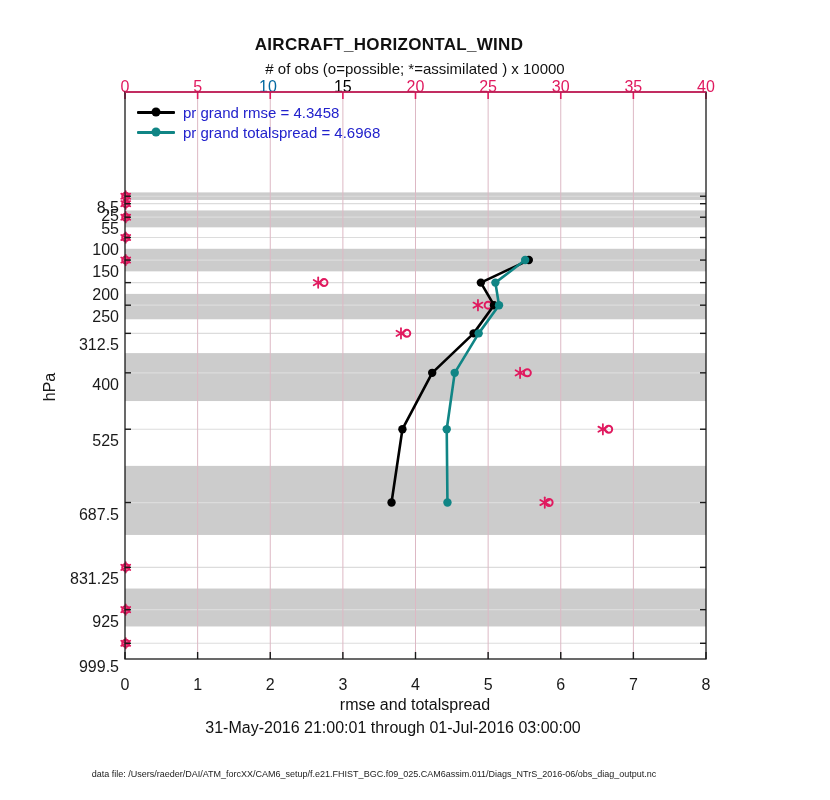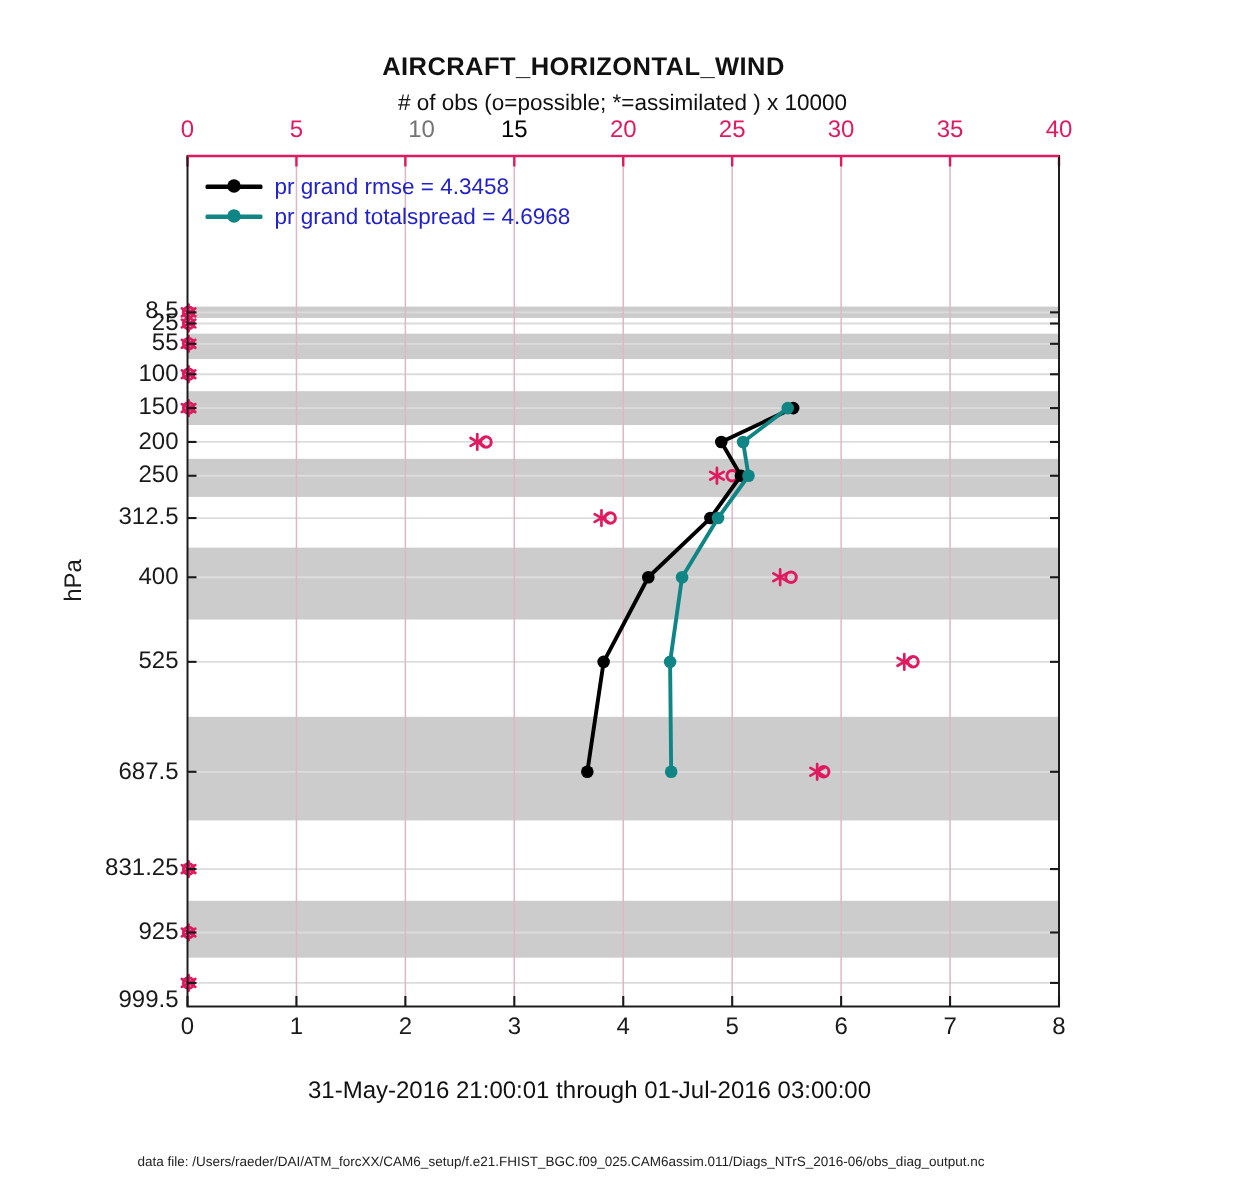--- a/index.html
+++ b/index.html
@@ -3,21 +3,21 @@
 <meta charset="utf-8">
 <style>
   html,body{margin:0;padding:0;background:#fff;}
   .fig{position:relative;width:830px;height:800px;background:#ffffff;overflow:hidden;
        font-family:"Liberation Sans", sans-serif;color:#111;}
   .title1{position:absolute;left:0;top:13px;width:830px;text-align:center;
           font-size:15px;font-weight:bold;}
   .title2{position:absolute;left:0;top:35px;width:778px;text-align:center;
           font-size:17px;font-weight:bold;letter-spacing:.3px;}
   .topaxis-label{position:absolute;left:0;top:60px;width:830px;text-align:center;font-size:15px;}
-  .plot{position:absolute;left:125px;top:104px;width:581px;height:567px;border-radius:22px;}
+  .plot{position:absolute;left:125px;top:92px;width:581px;height:567px;border-radius:22px;}
   .plot svg{position:absolute;left:0;top:0;overflow:visible;}
   .ticklabel{position:absolute;font-size:16px;line-height:18px;}
   .ticklabel.top{width:60px;text-align:center;top:78px;}
   .ticklabel.bottom{width:60px;text-align:center;top:676px;color:#1a1a1a;}
   .ticklabel.left{left:0;width:119px;text-align:right;color:#1a1a1a;}
   .ylab{position:absolute;left:30px;top:378px;font-size:16px;color:#1a1a1a;
         transform:rotate(-90deg);transform-origin:center;width:40px;text-align:center;}
   .xlab{position:absolute;left:0;top:696px;width:830px;text-align:center;font-size:16px;}
   .daterange{position:absolute;left:0;top:719px;width:786px;text-align:center;font-size:16px;}
   .datafile{position:absolute;left:0;top:769px;width:748px;text-align:center;font-size:9px;color:#222;}
@@ -32,21 +32,21 @@
 <body>
 
 <div class="fig">
 
   <div class="title2">AIRCRAFT_HORIZONTAL_WIND</div>
   <div class="topaxis-label"># of obs (o=possible; *=assimilated ) x 10000</div>
 
   <div id="top-ticks">
       <div class="ticklabel top" style="left: 95px; color: rgb(224, 26, 95);">0</div>
       <div class="ticklabel top" style="left: 167.625px; color: rgb(224, 26, 95);">5</div>
-      <div class="ticklabel top" style="left: 251px; color: #737373;">10</div>
+      <div class="ticklabel top" style="left: 238px; color: #0369a1;">10</div>
       <div class="ticklabel top" style="left: 312.875px; color: #000000;">15</div>
       <div class="ticklabel top" style="left: 385.5px; color: rgb(224, 26, 95);">20</div>
       <div class="ticklabel top" style="left: 458.125px; color: rgb(224, 26, 95);">25</div>
       <div class="ticklabel top" style="left: 530.75px; color: rgb(224, 26, 95);">30</div>
       <div class="ticklabel top" style="left: 603.375px; color: rgb(224, 26, 95);">35</div>
       <div class="ticklabel top" style="left: 676px; color: rgb(224, 26, 95);">40</div>
     </div>
 
   <div class="plot" id="plot">
     <svg id="plot-svg" width="581" height="567">
@@ -255,17 +255,18 @@
       <div class="ticklabel bottom" style="left: 95px;">0</div>
       <div class="ticklabel bottom" style="left: 167.625px;">1</div>
       <div class="ticklabel bottom" style="left: 240.25px;">2</div>
       <div class="ticklabel bottom" style="left: 312.875px;">3</div>
       <div class="ticklabel bottom" style="left: 385.5px;">4</div>
       <div class="ticklabel bottom" style="left: 458.125px;">5</div>
       <div class="ticklabel bottom" style="left: 530.75px;">6</div>
       <div class="ticklabel bottom" style="left: 603.375px;">7</div>
       <div class="ticklabel bottom" style="left: 676px;">8</div>
     </div>
+  <div class="xlab">rmse and totalspread</div>
 
   <div class="daterange">31-May-2016 21:00:01 through 01-Jul-2016 03:00:00</div>
   <div class="datafile">data file: /Users/raeder/DAI/ATM_forcXX/CAM6_setup/f.e21.FHIST_BGC.f09_025.CAM6assim.011/Diags_NTrS_2016-06/obs_diag_output.nc</div>
 
 </div>
 
 </body></html>

